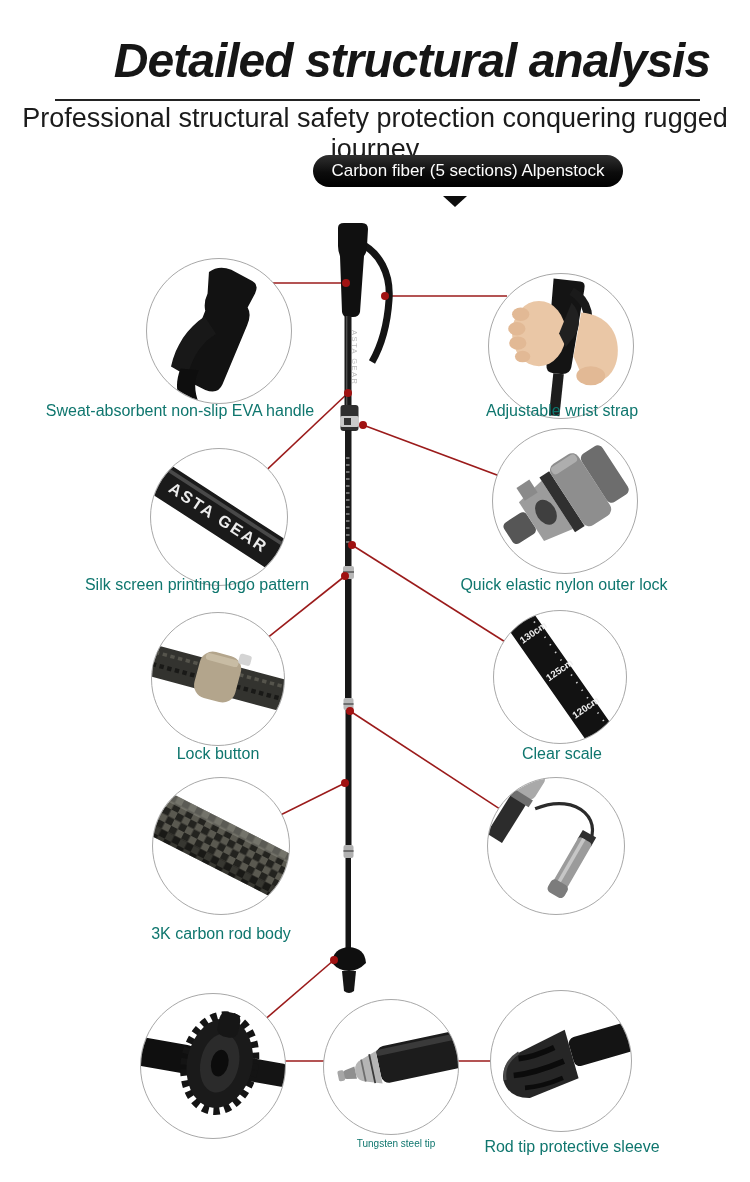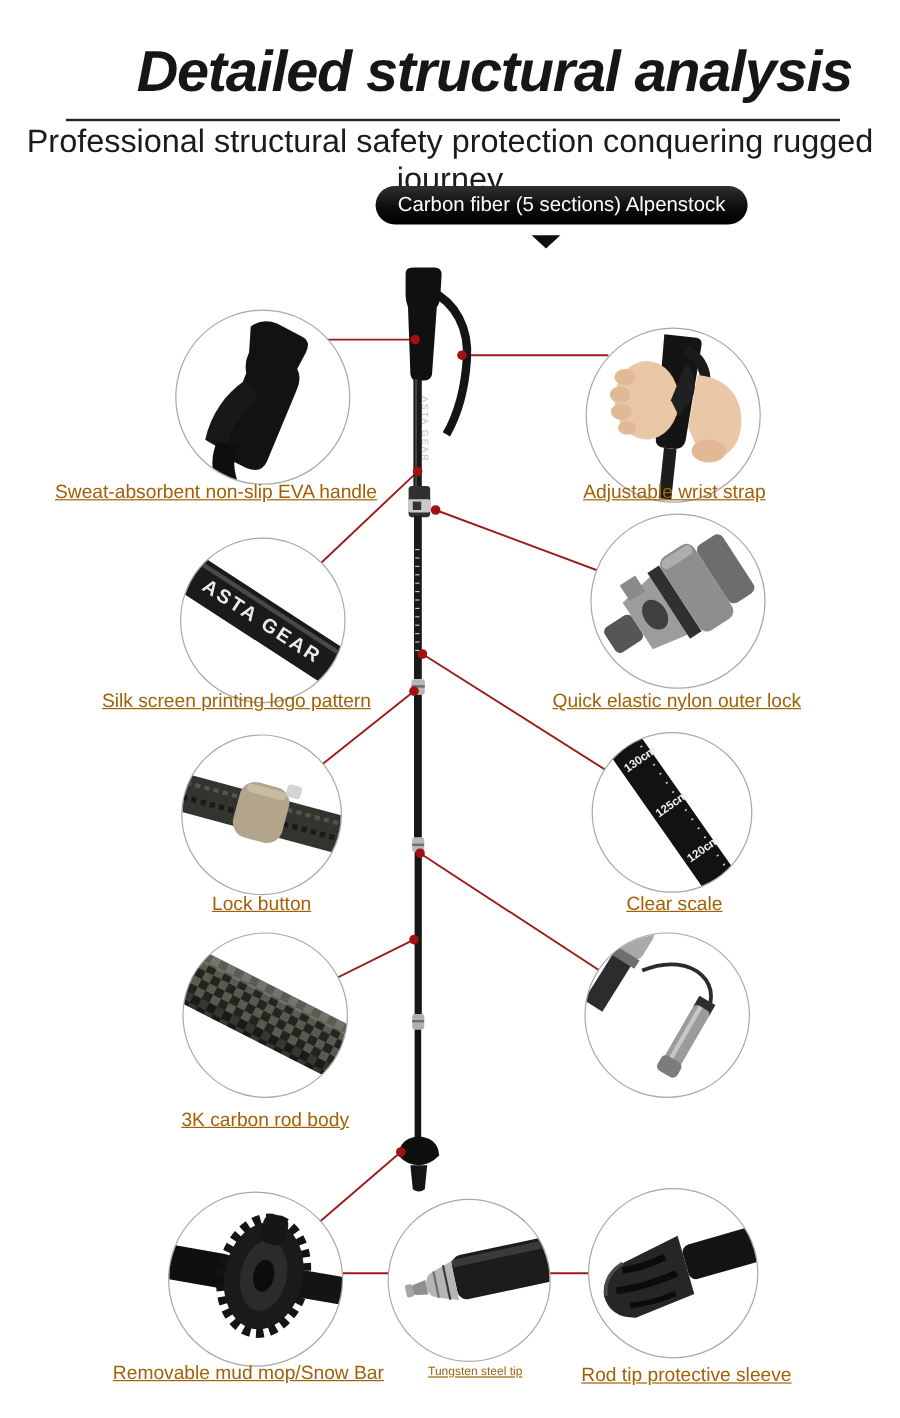--- a/index.html
+++ b/index.html
@@ -10,22 +10,22 @@
          font-style:italic;color:#161616;letter-spacing:-1px;padding-left:37px;}
   .divider{top:99px;left:55px;width:645px;height:2px;background:#232323;}
   .subtitle{top:103px;left:0;width:750px;text-align:center;font-size:27px;color:#1b1b1b;}
   .banner{top:155px;left:313px;width:310px;height:32px;border-radius:21px;
           background:linear-gradient(180deg,#303030 0%,#0c0c0c 55%,#000 100%);
           color:#fdfdfd;font-size:17px;display:flex;align-items:center;justify-content:center;}
   .banner-tip{top:196px;left:443px;width:0;height:0;border-left:12px solid transparent;
           border-right:12px solid transparent;border-top:11px solid #0d0d0d;}
   .circle{border-radius:50%;background:#fff;border:1px solid #a8a8a8;overflow:hidden;z-index:2;}
   .circle svg{display:block;width:100%;height:100%;}
-  .clabel{text-align:left;font-size:16px;color:#a16207;z-index:5;white-space:nowrap;
-          transform:translateX(-50%);text-decoration:underline;}
+  .clabel{text-align:left;font-size:16px;color:#0f766e;z-index:5;white-space:nowrap;
+          transform:translateX(-50%);}
   .small{font-size:10px;}
   #connectors{left:0;top:0;z-index:1;}
   #pole{left:300px;top:218px;z-index:3;}
   #dots{left:0;top:0;z-index:4;pointer-events:none;}
 </style>
 </head>
 <body>
 
 <div id="page">
 
@@ -179,21 +179,20 @@
       </g>
       <g transform="rotate(12 82 72)">
         <ellipse cx="82" cy="72" rx="36" ry="50" fill="none" stroke="#141414" stroke-width="9" stroke-dasharray="6.5 5"></ellipse>
         <ellipse cx="82" cy="72" rx="34" ry="47" fill="#1a1a1a"></ellipse>
         <ellipse cx="82" cy="72" rx="20" ry="31" fill="#2b2b2b"></ellipse>
         <ellipse cx="82" cy="72" rx="9" ry="14" fill="#0c0c0c"></ellipse>
         <rect x="72" y="18" width="22" height="26" rx="8" fill="#161616"></rect>
       </g>
     </svg>
   </div>
-  <div class="abs clabel" style="left:207px;top:1136px">Removable mud mop/Snow Bar</div>
 
   <div class="abs circle" style="left:323px;top:999px;width:134px;height:134px">
     <svg viewBox="0 0 150 150">
       <g transform="rotate(-12 75 75)">
         <rect x="62" y="50" width="100" height="42" rx="9" fill="#1c1c1c"></rect>
         <rect x="62" y="53" width="100" height="7" rx="3" fill="#3a3a3a"></rect>
         <path d="M62,54 L44,60 Q36,62 35,70 L35,76 Q36,83 44,85 L62,91 Z" fill="#b5b5b5"></path>
         <path d="M35,66 L24,68 Q20,69 20,73 Q20,77 24,78 L35,80 Z" fill="#8f8f8f"></path>
         <rect x="15" y="67" width="7" height="12" rx="2" fill="#a6a6a6"></rect>
         <line x1="44" y1="60" x2="44" y2="85" stroke="#6e6e6e" stroke-width="2"></line>

